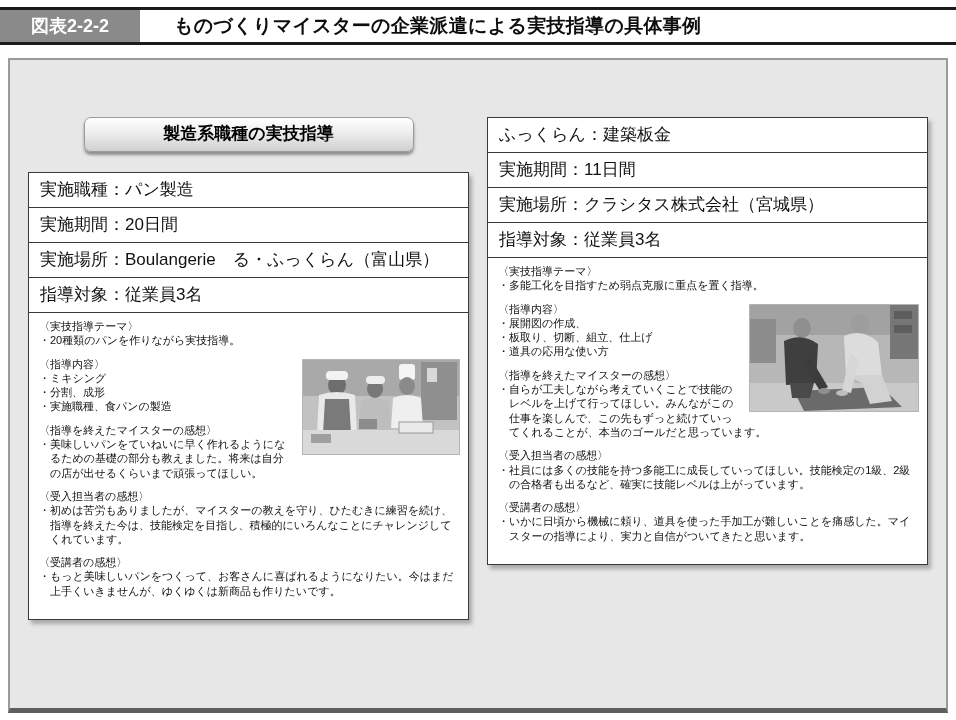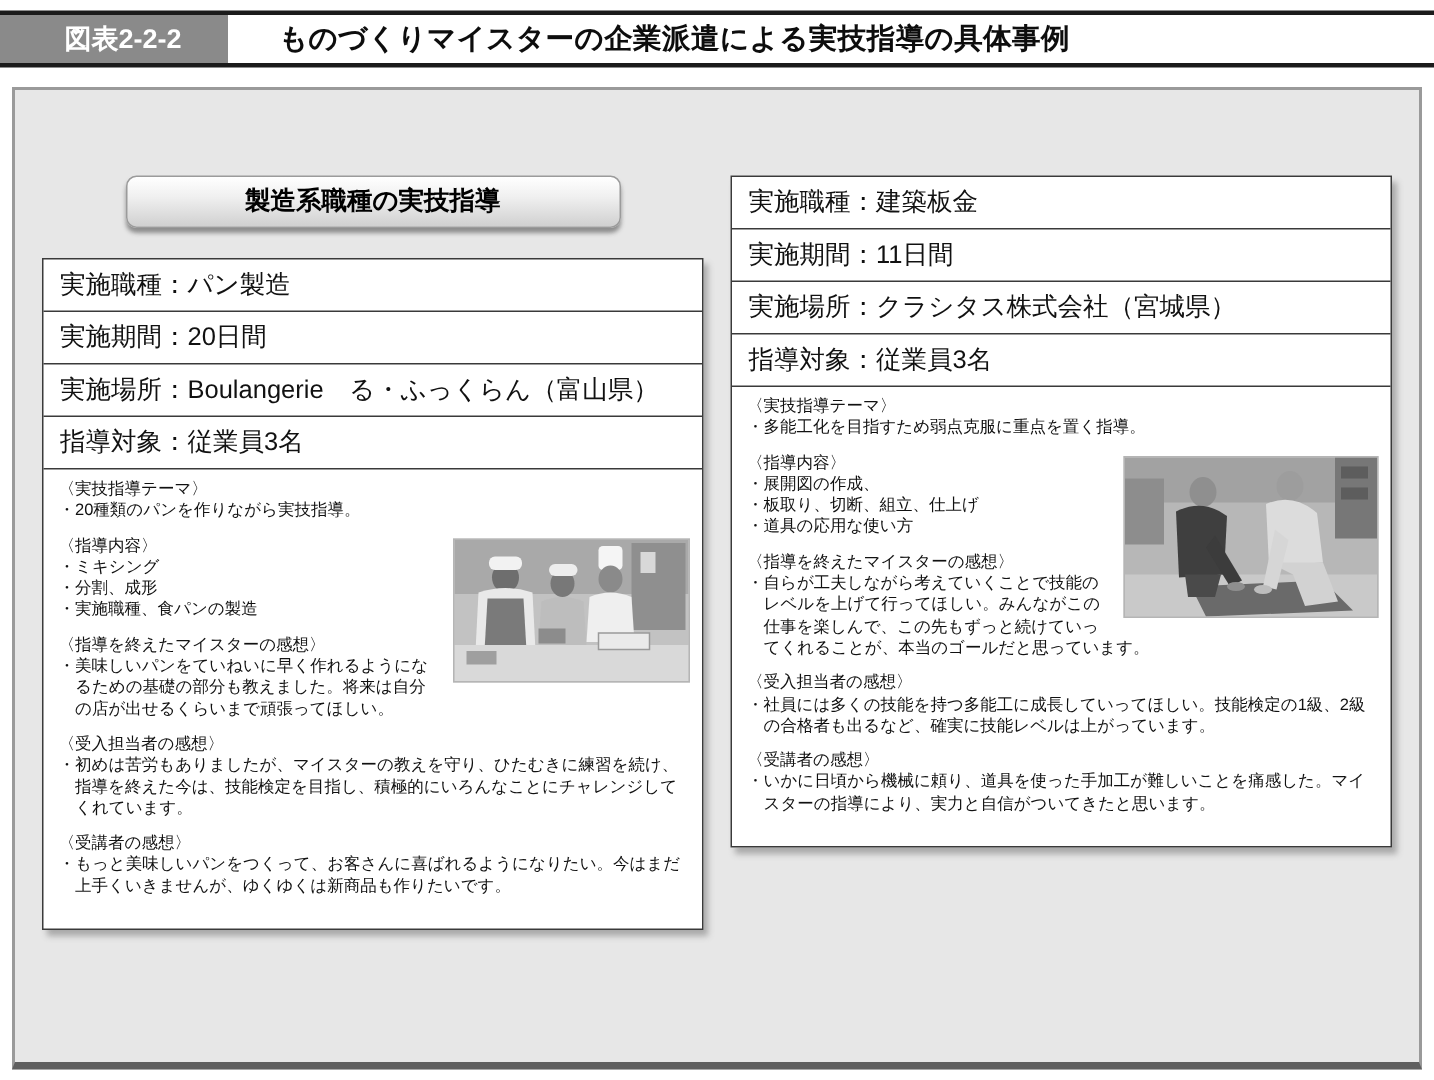--- a/index.html
+++ b/index.html
@@ -12,21 +12,20 @@
   .fig-header{
     margin-top:7px;height:32px;
     border-top:3px solid #1b1b1b;border-bottom:3px solid #1b1b1b;
     display:flex;align-items:stretch;
   }
   .fig-label{
     width:140px;background:#8a8a8a;color:#ffffff;
     font-weight:bold;font-size:18px;
     display:flex;align-items:center;justify-content:center;
     flex:0 0 auto;
-    padding-left:12px;
   }
   .fig-title{
     display:flex;align-items:center;padding-left:14px;
     font-weight:bold;font-size:19px;color:#0d0d0d;letter-spacing:.3px;margin-left:20px;
   }
   
   .frame{
     margin:13px 8px 0;height:655px;box-sizing:border-box;
     border:2px solid #9a9a9a;border-bottom:5px solid #5f5f5f;
     background:#e7e7e7;padding:13px 18px 0;
@@ -135,21 +134,21 @@
           <div class="section">
             <p class="sec-h">〈受講者の感想〉</p>
             <p class="item">・もっと美味しいパンをつくって、お客さんに喜ばれるようになりたい。今はまだ上手くいきませんが、ゆくゆくは新商品も作りたいです。</p>
           </div>
         </div>
       </div>
     </div>
 
     <div class="col">
       <div class="info-box">
-        <div class="info-row">実施職種：建築板金</div>
+        <div class="info-row">ふっくらん：建築板金</div>
         <div class="info-row">実施期間：11日間</div>
         <div class="info-row">実施場所：クラシタス株式会社（宮城県）</div>
         <div class="info-row">指導対象：従業員3名</div>
 
         <div class="free">
           <div class="section first">
             <p class="sec-h">〈実技指導テーマ〉</p>
             <p class="item">・多能工化を目指すため弱点克服に重点を置く指導。</p>
           </div>
 

